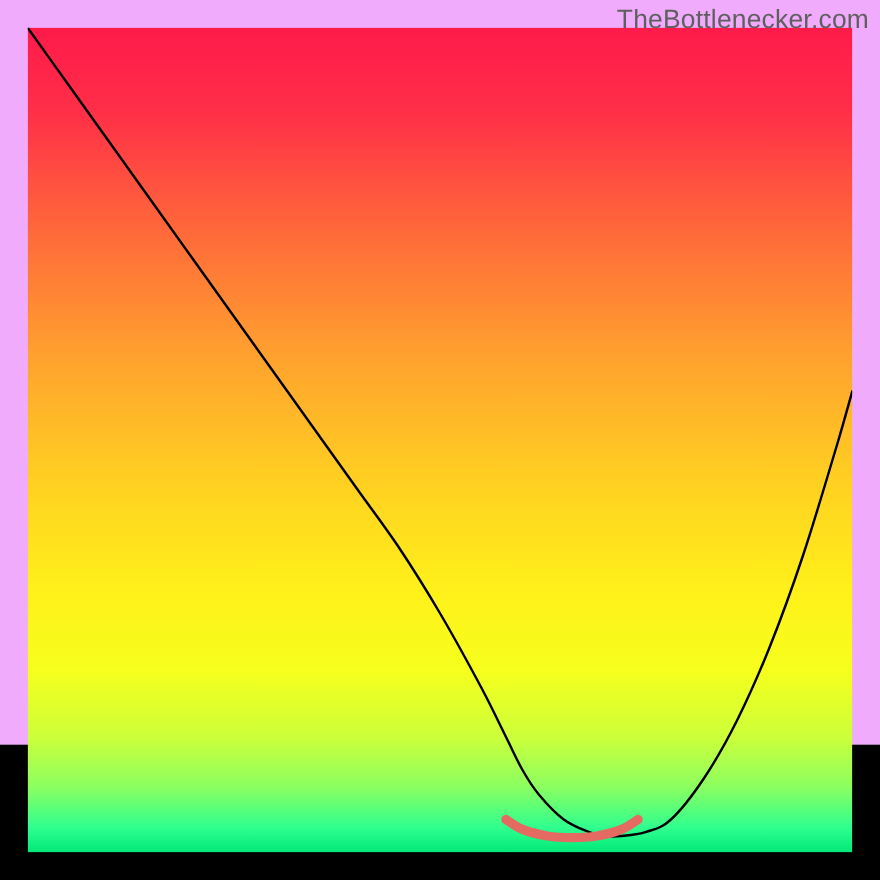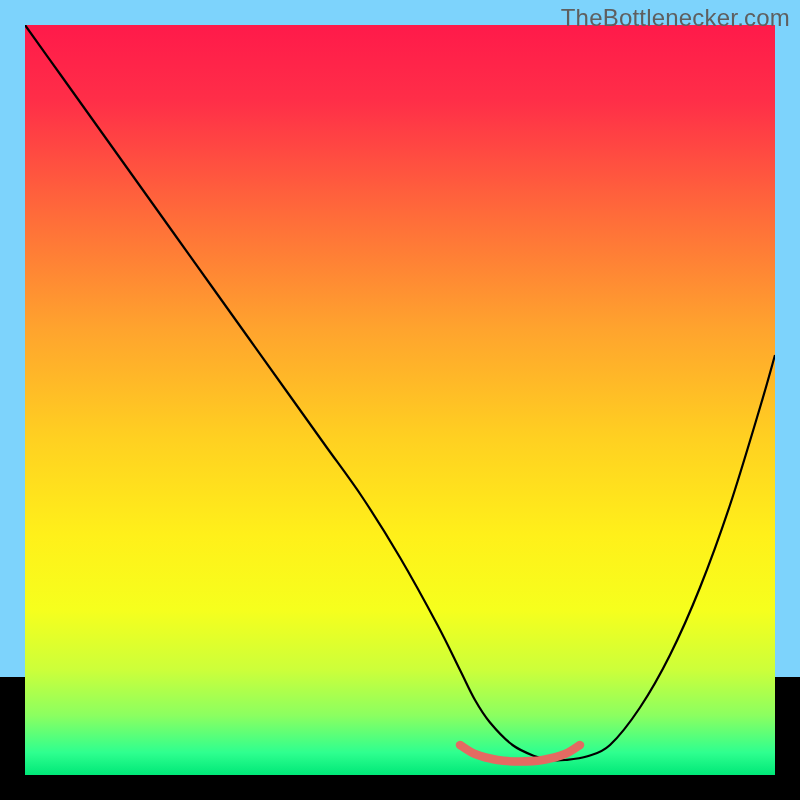--- a/index.html
+++ b/index.html
@@ -8,21 +8,21 @@
     width: 800px;
     height: 800px;
     overflow: hidden;
     background: #000;
     font-family: Arial, Helvetica, sans-serif;
   }
   .frame {
     position: relative;
     width: 800px;
     height: 677px;
-    background: #7dd3fc;
+    background: #f0abfc;
     text-align: right;
   }
   .watermark {
     position: absolute;
     top: 4px;
     right: 10px;
     color: #5f5f5f;
     font-size: 24px;
     font-weight: 500;
     letter-spacing: 0.2px;

